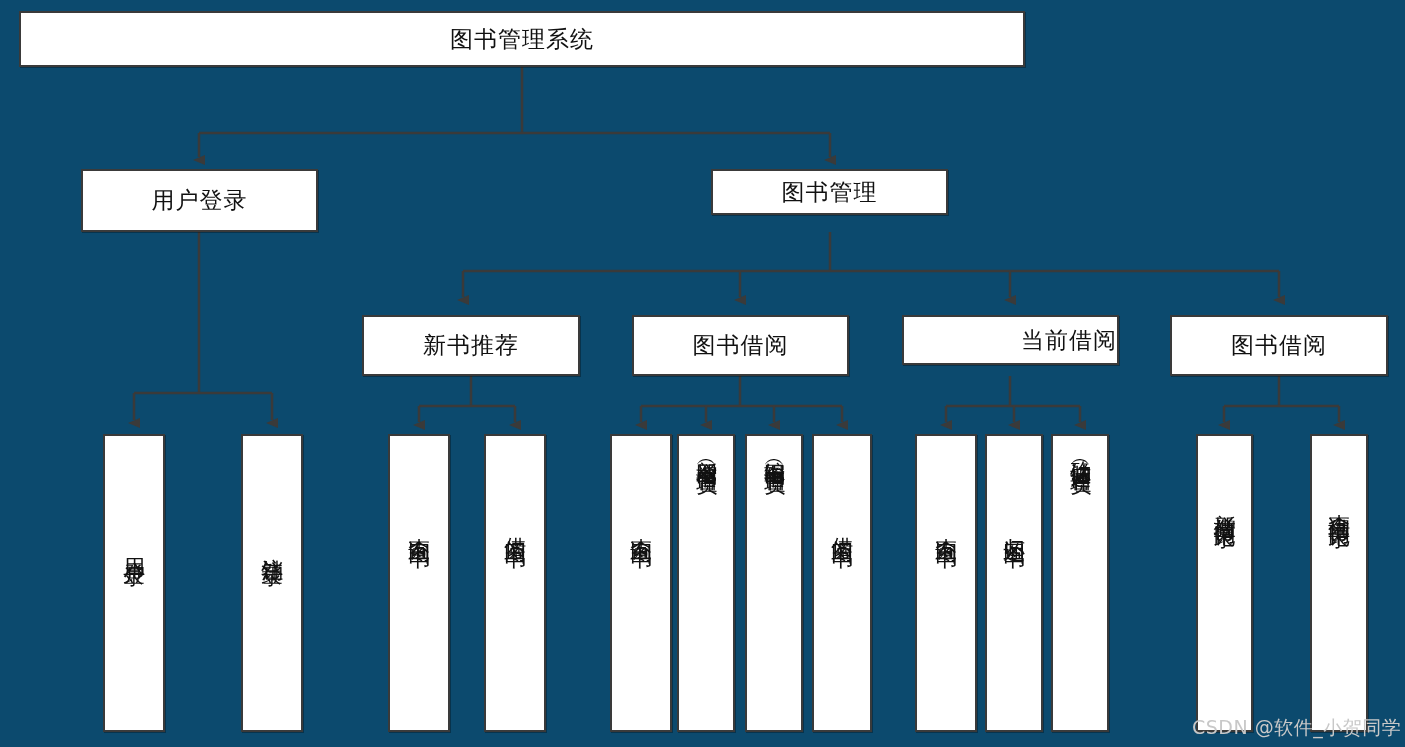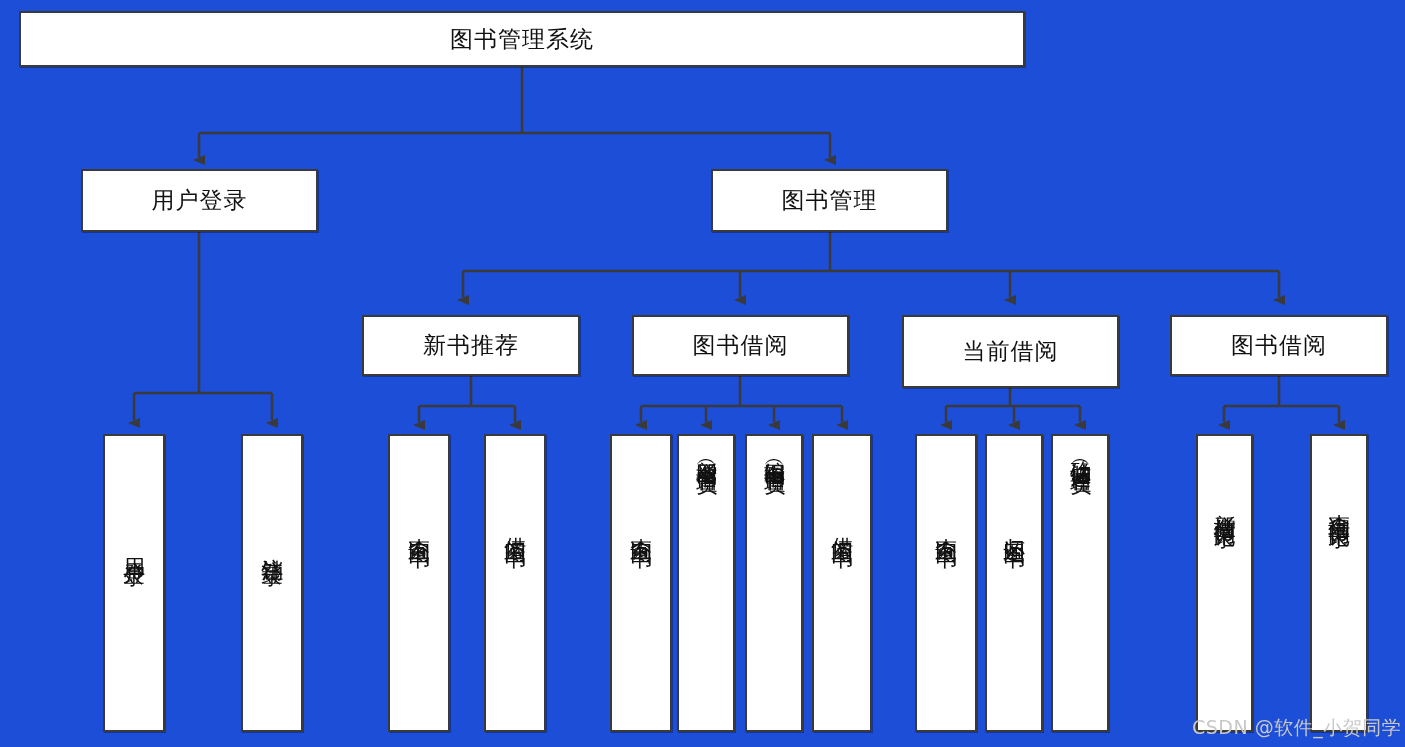--- a/index.html
+++ b/index.html
@@ -7,21 +7,21 @@
     padding: 0;
     background: #ffffff;
   }
   body {
     font-family: "DejaVu Sans", "Liberation Sans", sans-serif;
   }
   #canvas {
     position: relative;
     width: 1405px;
     height: 747px;
-    background: #1d4ed8;
+    background: #0c4a6e;
     overflow: hidden;
   }
   svg#wires {
     position: absolute;
     left: 0;
     top: 0;
     width: 1405px;
     height: 747px;
     pointer-events: none;
   }
@@ -129,31 +129,31 @@
     </g>
   </svg>
 
   <div class="node h root" style="left:19px; top:11px; width:1006px; height:56px;">
     <span class="lbl">图书管理系统</span>
   </div>
 
   <div class="node h" style="left:81px; top:169px; width:237px; height:63px;">
     <span class="lbl">用户登录</span>
   </div>
-  <div class="node h" style="left:711px; top:169px; width:237px; height:63px;">
+  <div class="node h" style="left:711px; top:169px; width:237px; height:46px;">
     <span class="lbl">图书管理</span>
   </div>
 
   <div class="node h" style="left:632px; top:315px; width:217px; height:61px;">
     <span class="lbl">图书借阅</span>
   </div>
   <div class="node h" style="left:362px; top:315px; width:218px; height:61px;">
     <span class="lbl">新书推荐</span>
   </div>
-  <div class="node h" style="left:902px; top:315px; width:217px; height:73px;">
+  <div class="node h" style="left:902px; top:315px; width:217px; height:50px;justify-content:flex-end;">
     <span class="lbl">当前借阅</span>
   </div>
   <div class="node h" style="left:1170px; top:315px; width:218px; height:61px;">
     <span class="lbl">图书借阅</span>
   </div>
 
   <div class="node v mid3" style="left:103px; top:434px; width:62px; height:298px;">
     <span class="lbl">用户登录</span>
   </div>
   <div class="node v mid3" style="left:241px; top:434px; width:62px; height:298px;">

